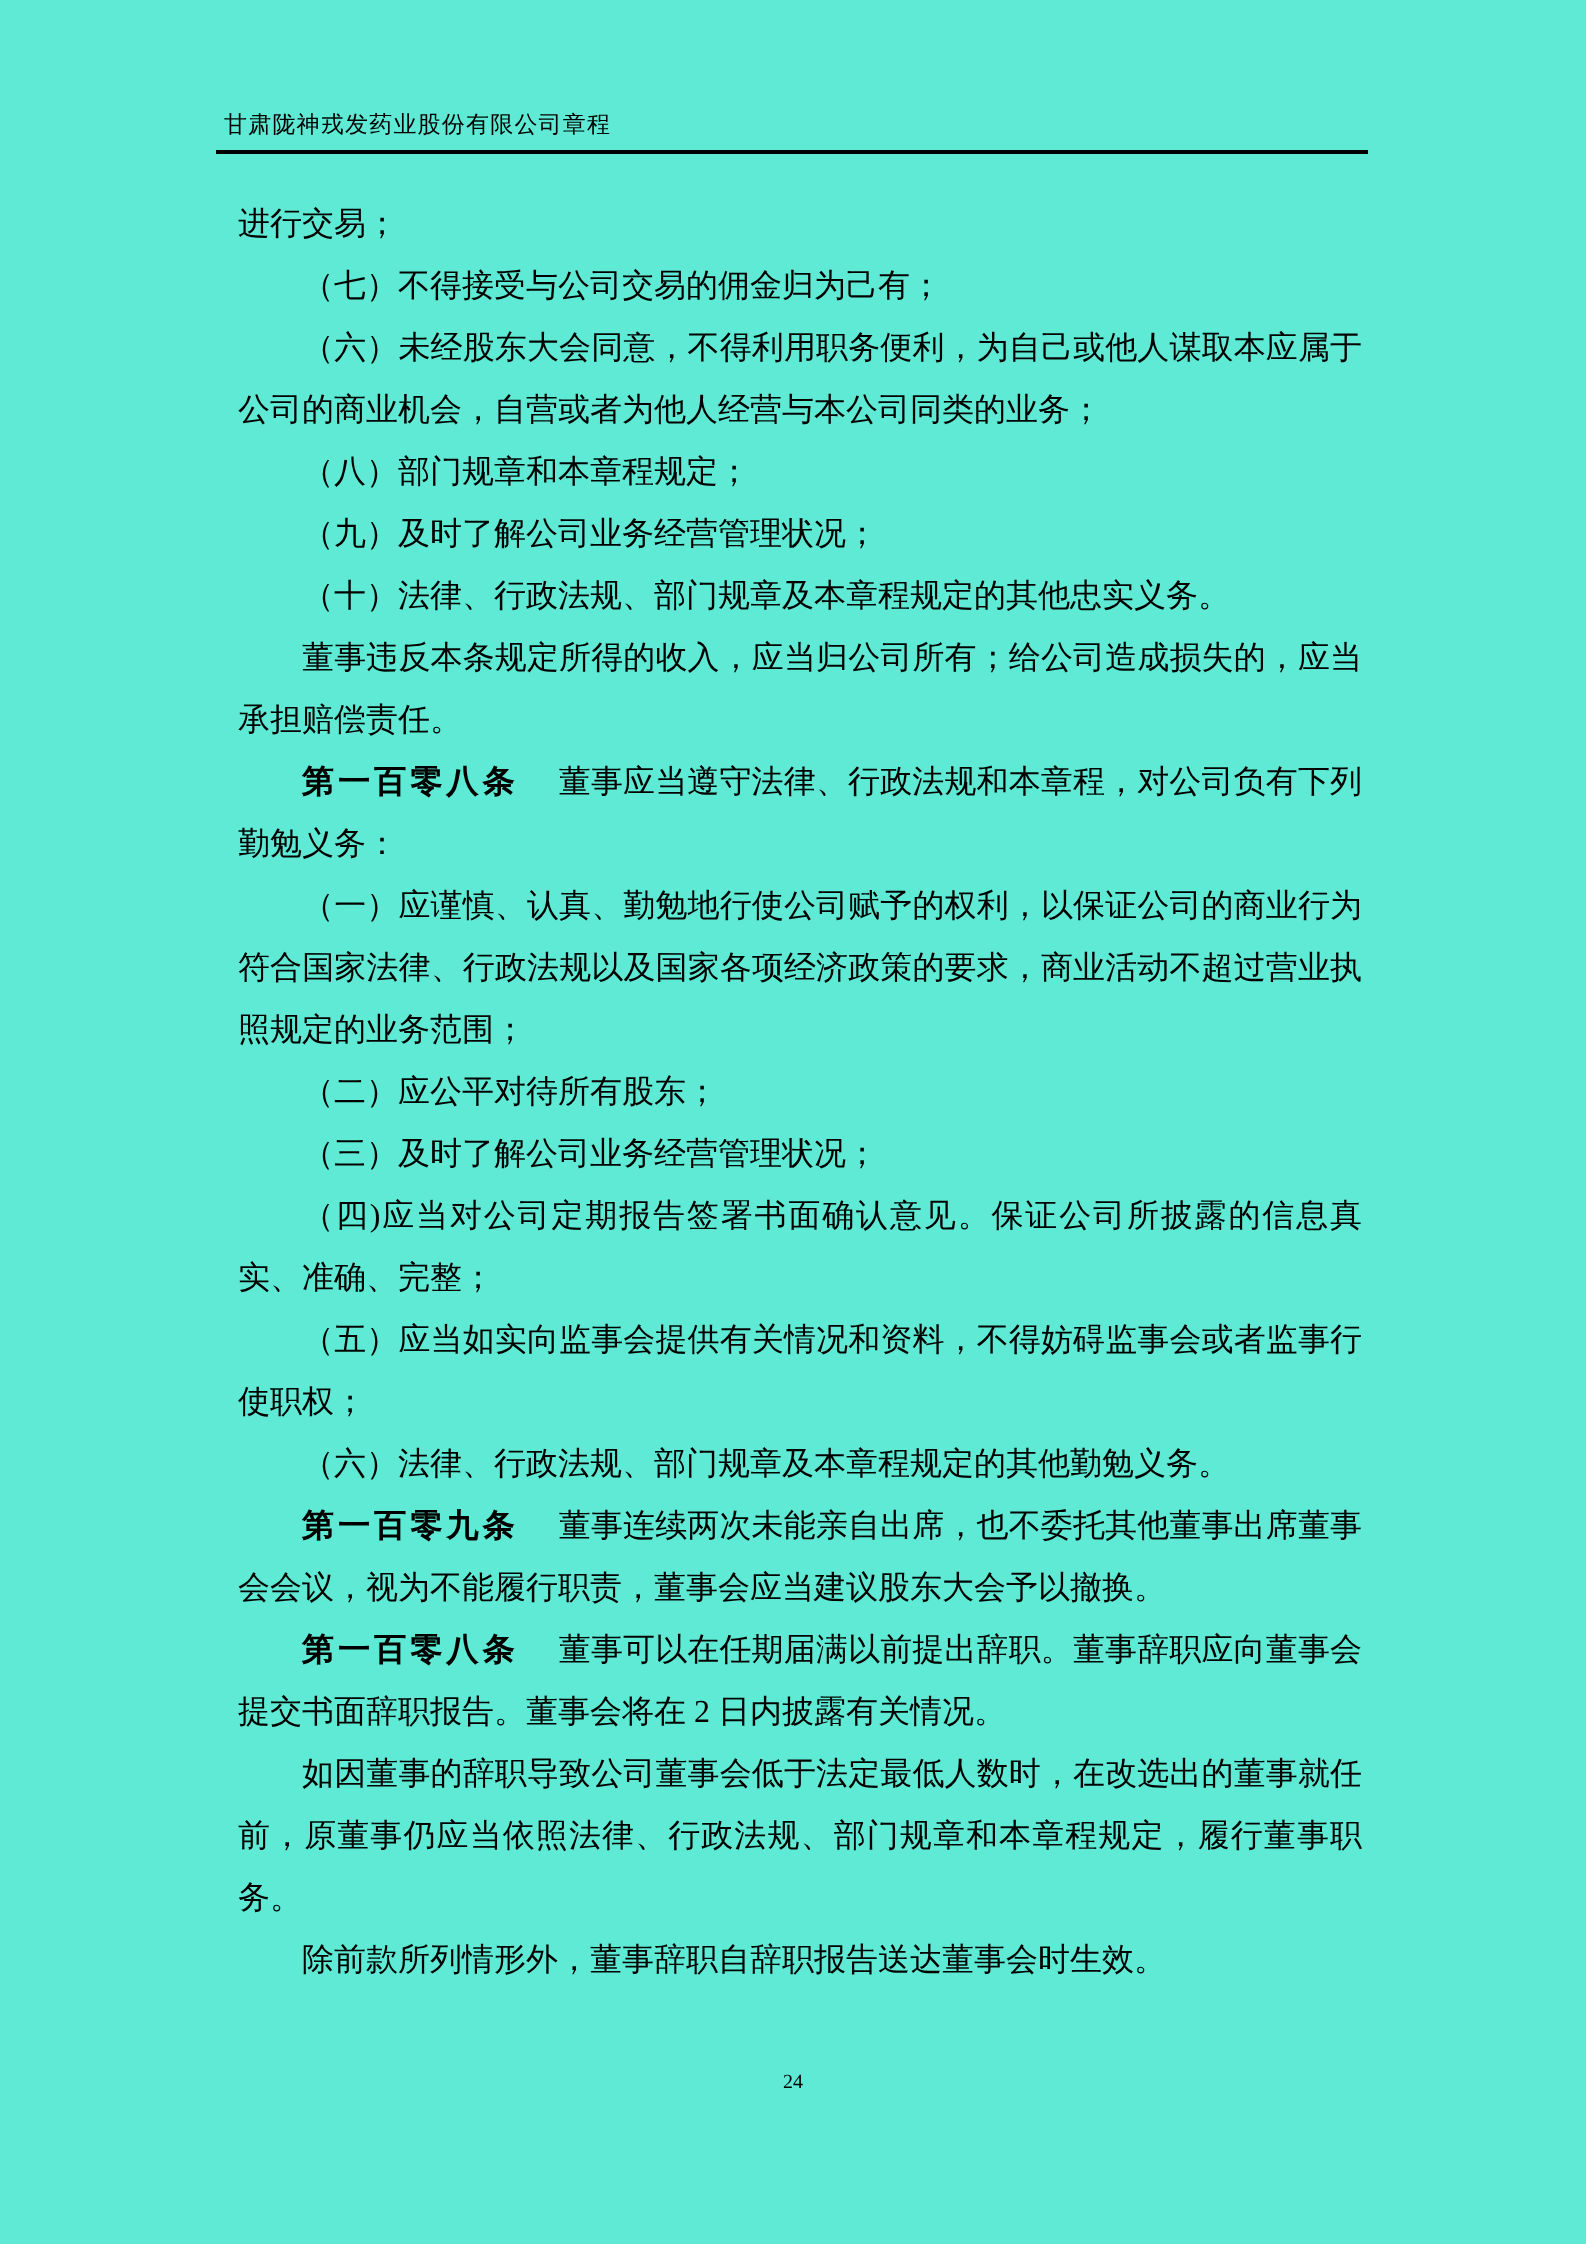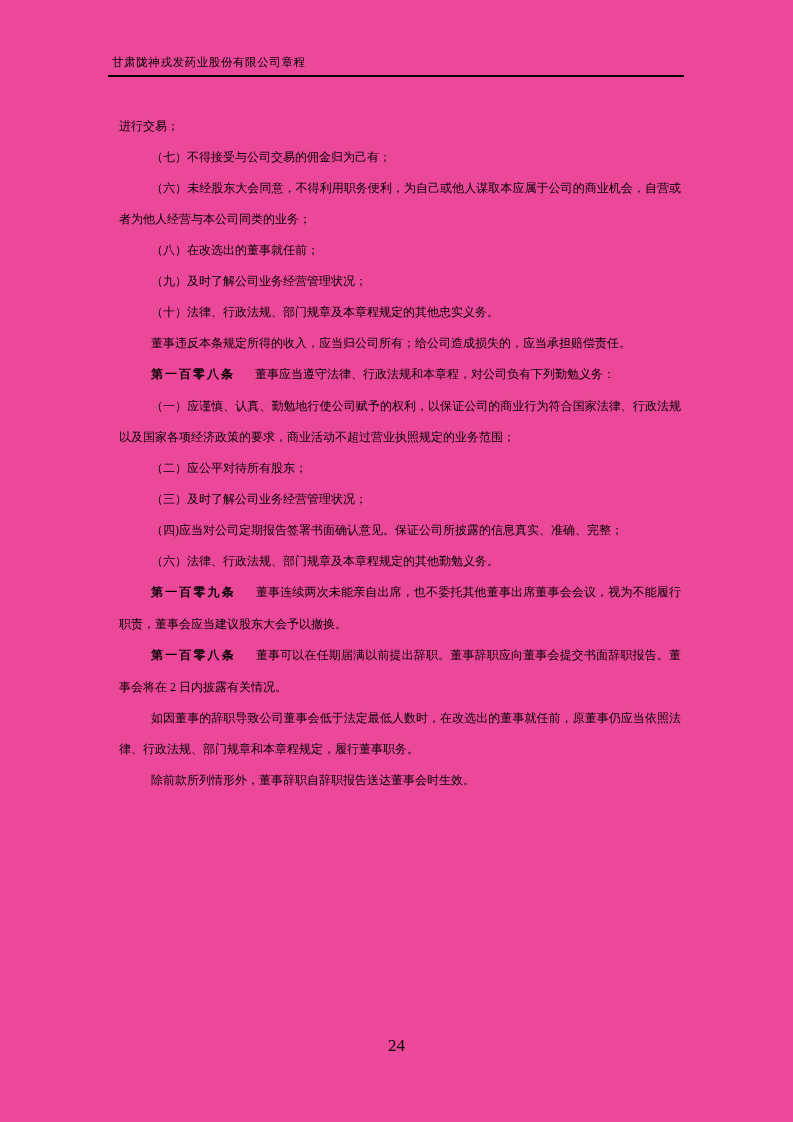--- a/index.html
+++ b/index.html
@@ -1,20 +1,20 @@
 <!DOCTYPE html>
 <html><head>
 <meta charset="utf-8">
 <style>
   html, body { margin: 0; padding: 0; background: #ffffff; }
   .page {
     position: relative;
     width: 793px;
     height: 1122px;
-    background: #ec4899;
+    background: #5eead4;
     color: #000000;
     font-family: "Liberation Serif", "DejaVu Serif", serif;
     overflow: hidden;
   }
   .header {
     position: absolute;
     left: 108px;
     top: 55px;
     width: 576px;
     border-bottom: 2px solid #000000;
@@ -22,66 +22,67 @@
   }
   .header-title {
     font-size: 11.5px;
     letter-spacing: 0.6px;
     padding-left: 4px;
     white-space: nowrap;
   }
   .body-text {
     position: absolute;
     left: 119px;
-    top: 111px;
+    top: 97px;
     width: 562px;
-    font-size: 12px;
+    font-size: 16px;
     line-height: 31px;
     text-align: justify;
     text-justify: inter-character;
   }
   p.para { margin: 0; padding: 0; }
   p.para.indent { text-indent: 32px; }
   .article-num {
-    font-family: Liberation Mono, monospace;
+    font-family: Liberation Serif, serif;
     font-weight: bold;
     letter-spacing: 2px;
     margin-right: 20px;
   }
   .footer {
     position: absolute;
     left: 0;
     top: 1036px;
     width: 100%;
     text-align: center;
-    font-size: 17px;
+    font-size: 10px;
   }
 </style>
 </head>
 <body>
 
 <div class="page">
 
   <div class="header">
     <div class="header-title">甘肃陇神戎发药业股份有限公司章程</div>
   </div>
 
   <div class="body-text">
       <p class="para">进行交易；</p>
       <p class="para indent">（七）不得接受与公司交易的佣金归为己有；</p>
       <p class="para indent">（六）未经股东大会同意，不得利用职务便利，为自己或他人谋取本应属于公司的商业机会，自营或者为他人经营与本公司同类的业务；</p>
-      <p class="para indent">（八）在改选出的董事就任前；</p>
+      <p class="para indent">（八）部门规章和本章程规定；</p>
       <p class="para indent">（九）及时了解公司业务经营管理状况；</p>
       <p class="para indent">（十）法律、行政法规、部门规章及本章程规定的其他忠实义务。</p>
       <p class="para indent">董事违反本条规定所得的收入，应当归公司所有；给公司造成损失的，应当承担赔偿责任。</p>
       <p class="para indent"><b class="article-num">第一百零八条</b>董事应当遵守法律、行政法规和本章程，对公司负有下列勤勉义务：</p>
       <p class="para indent">（一）应谨慎、认真、勤勉地行使公司赋予的权利，以保证公司的商业行为符合国家法律、行政法规以及国家各项经济政策的要求，商业活动不超过营业执照规定的业务范围；</p>
       <p class="para indent">（二）应公平对待所有股东；</p>
       <p class="para indent">（三）及时了解公司业务经营管理状况；</p>
       <p class="para indent">（四)应当对公司定期报告签署书面确认意见。保证公司所披露的信息真实、准确、完整；</p>
+      <p class="para indent">（五）应当如实向监事会提供有关情况和资料，不得妨碍监事会或者监事行使职权；</p>
       <p class="para indent">（六）法律、行政法规、部门规章及本章程规定的其他勤勉义务。</p>
       <p class="para indent"><b class="article-num">第一百零九条</b>董事连续两次未能亲自出席，也不委托其他董事出席董事会会议，视为不能履行职责，董事会应当建议股东大会予以撤换。</p>
       <p class="para indent"><b class="article-num">第一百零八条</b>董事可以在任期届满以前提出辞职。董事辞职应向董事会提交书面辞职报告。董事会将在 2 日内披露有关情况。</p>
       <p class="para indent">如因董事的辞职导致公司董事会低于法定最低人数时，在改选出的董事就任前，原董事仍应当依照法律、行政法规、部门规章和本章程规定，履行董事职务。</p>
       <p class="para indent">除前款所列情形外，董事辞职自辞职报告送达董事会时生效。</p>
     </div>
 
   <div class="footer">
     <span>24</span>
   </div>

